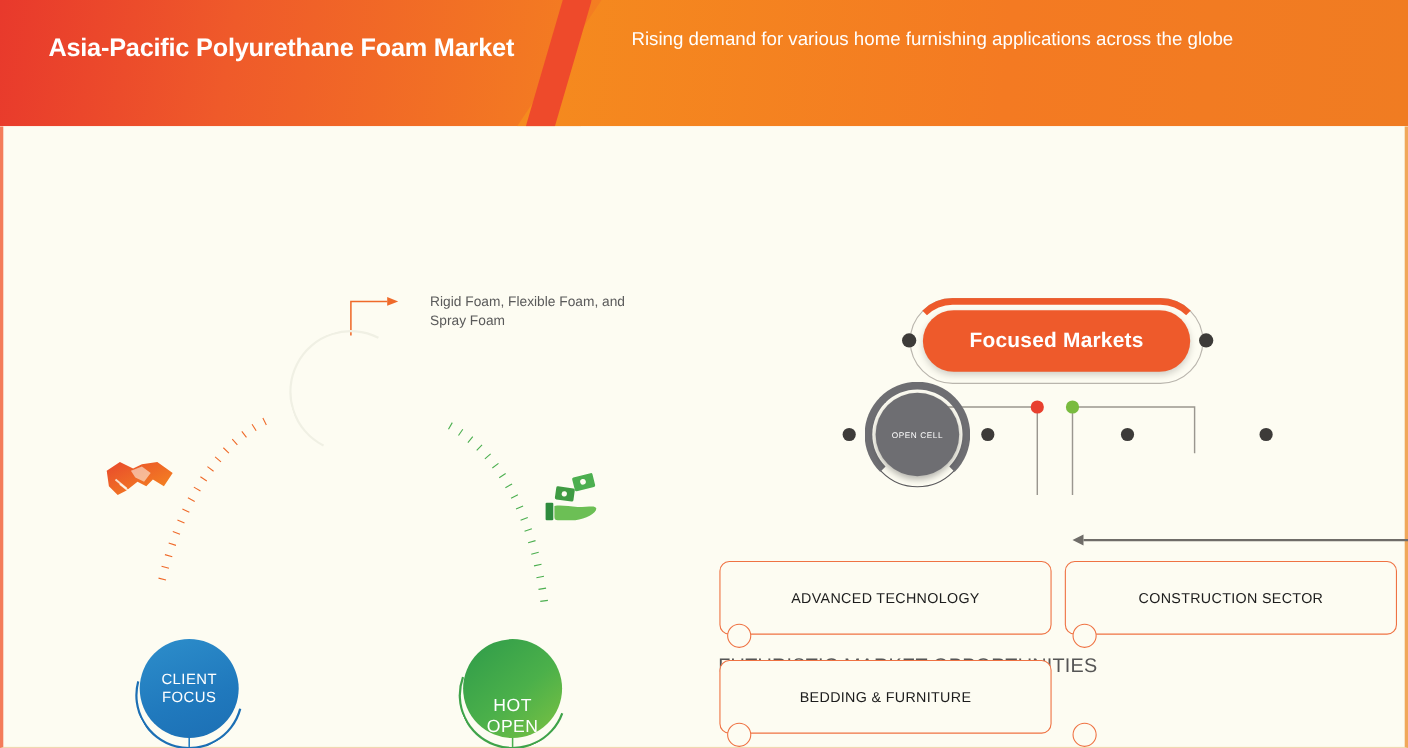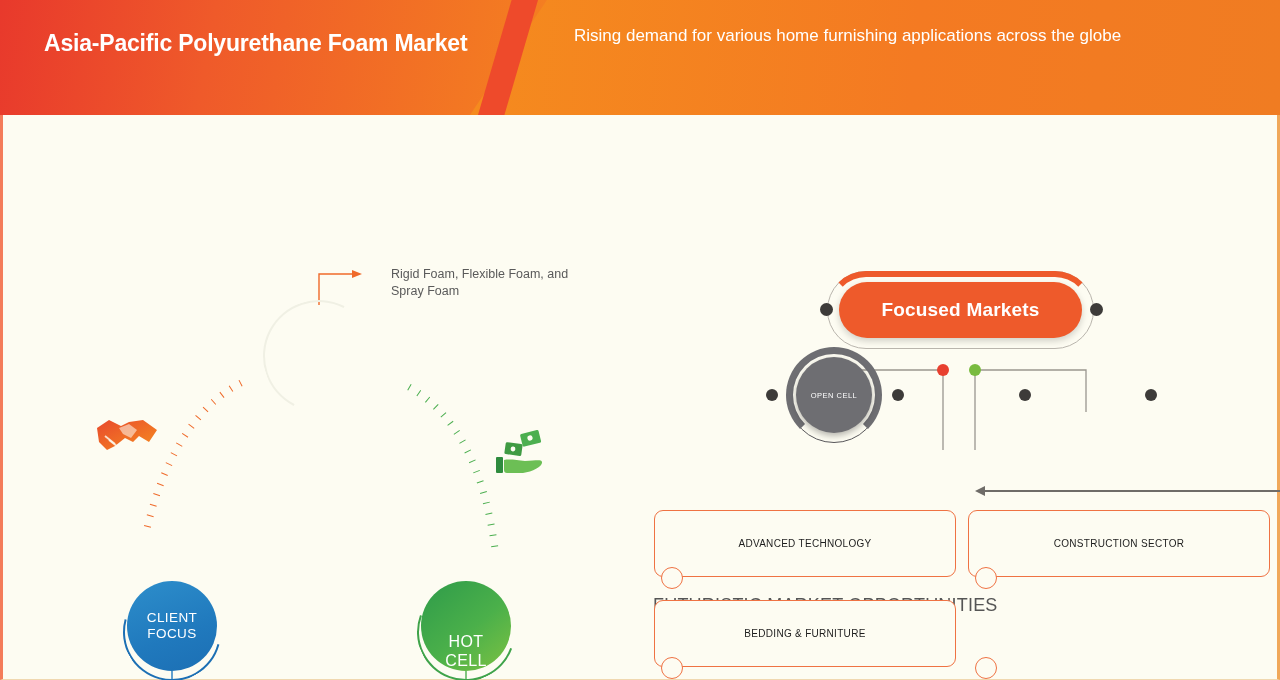--- a/index.html
+++ b/index.html
@@ -152,21 +152,21 @@
 
   
   .section-heading {
     position: absolute; left: 650px; top: 480px;
     color: #555555; font-size: 18px; letter-spacing: 0.2px;
   }
   .opp-box {
     position: absolute; width: 302px; height: 67px;
     border: 1.5px solid #ef7243; border-radius: 9px;
     display: flex; align-items: center; justify-content: center;
-    color: #1d1d1d; font-size: 10px; letter-spacing: 0.3px;
+    color: #1d1d1d; font-size: 13px; letter-spacing: 0.3px;
     background: #fdfcf2;
   }
   .opp-knob {
     position: absolute; width: 22px; height: 22px; border-radius: 50%;
     border: 1.5px solid #ef7243; background: #fdfcf2;
   }
 </style>
 </head>
 <body>
 
@@ -232,21 +232,21 @@
         <div>
           <div>CLIENT</div>
           <div>FOCUS</div>
         </div>
       </div>
 
       <div class="node-arc" id="hot-bets-arc"></div>
       <div class="node-circle" id="hot-bets-circle">
         <div>
           <div>HOT</div>
-          <div>CELL</div>
+          <div>OPEN</div>
         </div>
       </div>
 
     </div>
 
     <div class="focused-wrap">
       <div class="focused-arc-outline"></div>
       <div class="focused-arc-top"></div>
       <div class="focused-dot" id="focused-dot-left"></div>
       <div class="focused-dot" id="focused-dot-right"></div>

